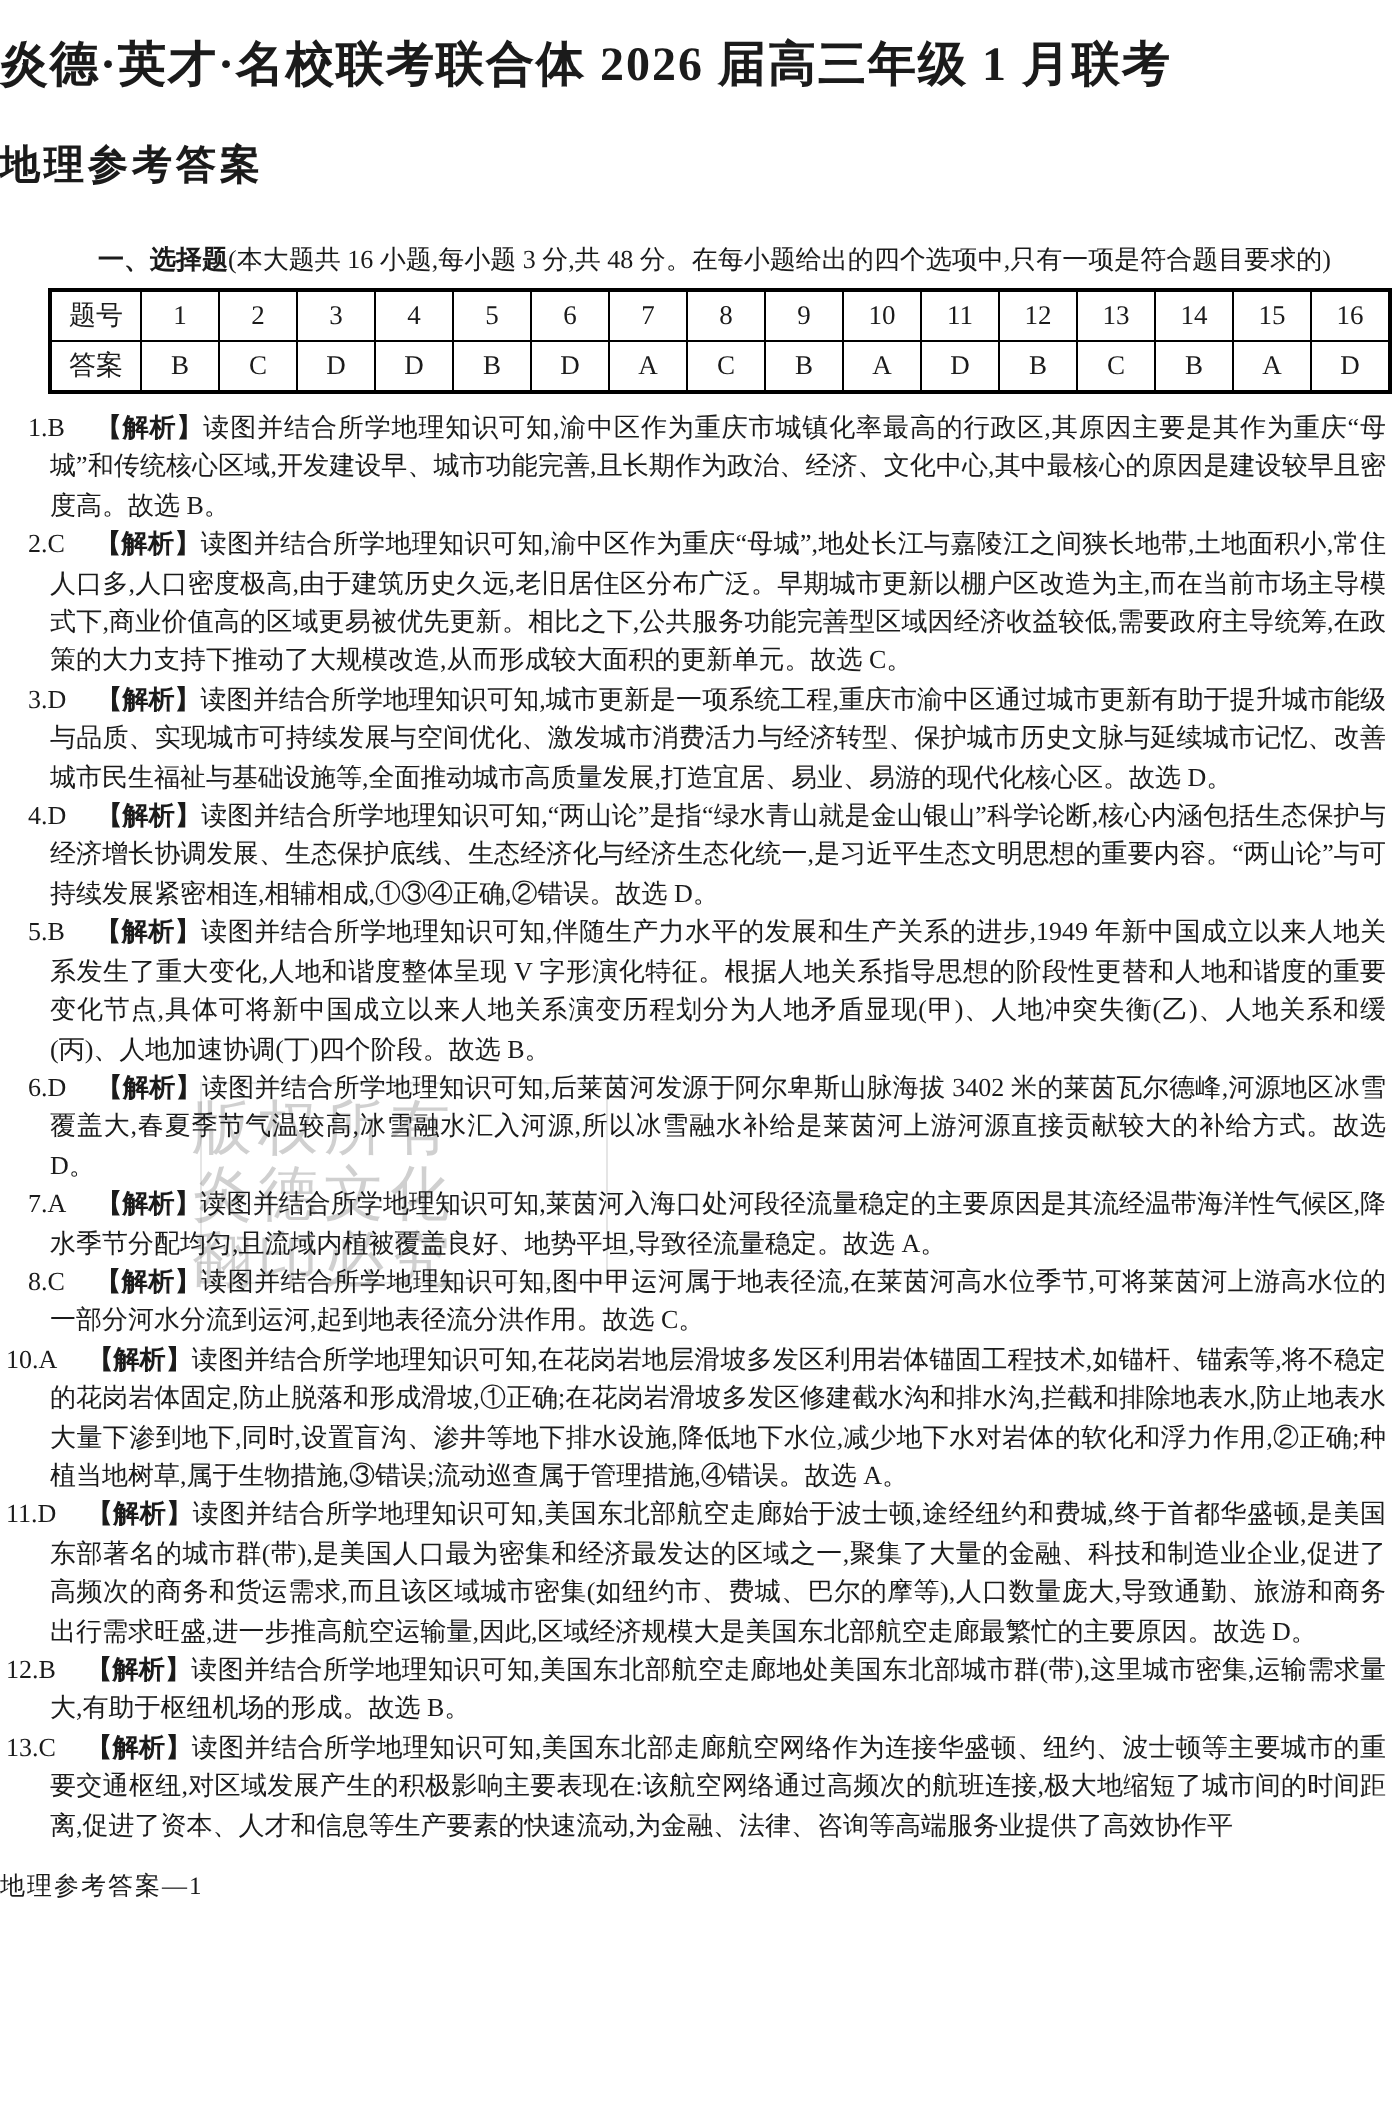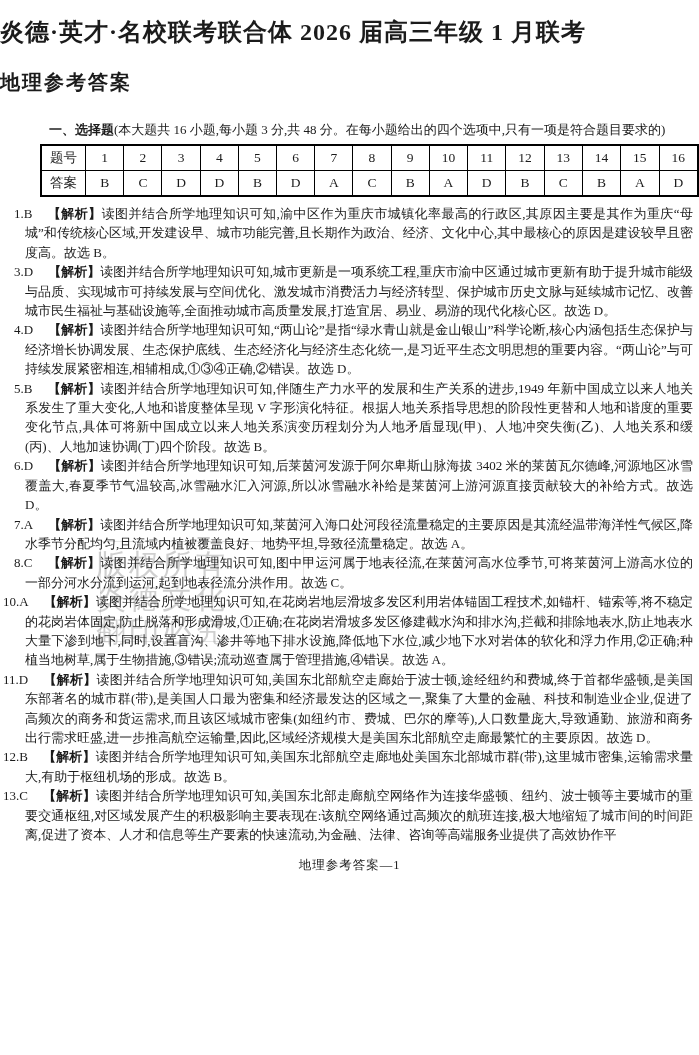--- a/index.html
+++ b/index.html
@@ -27,21 +27,21 @@
     letter-spacing:2px;
   }
   p.section-heading{
     margin:25px 4px 6px 5px;
     font-size:13px;
     line-height:17px;
   }
   p.section-heading .sec-bold{font-weight:bold;margin-left:44px;}
   table.answers{
     border-collapse:collapse;
-    margin-left:40px;
+    margin-left:24px;
     table-layout:fixed;
     border-radius:26px;
   }
   table.answers td{
     border:1px solid #000;
     text-align:center;
     vertical-align:middle;
     height:24px;
     padding:0;
     font-size:13.5px;
@@ -54,21 +54,21 @@
     font-size:13px;
     line-height:19.4px;
     text-align:justify;
   }
   p.item{margin:0;padding:0;text-indent:-11px;}
   p.item.wide{text-indent:-22px;}
   .marker{margin-right:15px;}
   .jiexi{font-weight:bold;}
   .footer{
     margin-top:13px;
-    text-align:center;
+    text-align:left;
     font-size:12.5px;
     letter-spacing:1px;
   }
   .watermark{
     position:absolute;
     left:96px;top:548px;
     width:210px;
     z-index:0;
     color:rgba(120,120,120,0.35);
     font-size:30px;
@@ -141,20 +141,21 @@
             <td class="ans-cell">C</td>
             <td class="ans-cell">B</td>
             <td class="ans-cell">A</td>
             <td class="ans-cell">D</td>
           </tr>
         </tbody>
     </table>
 
     <div class="items" id="items">
         <p class="item"><span class="marker">1.B</span><span class="jiexi">【解析】</span><span>读图并结合所学地理知识可知,渝中区作为重庆市城镇化率最高的行政区,其原因主要是其作为重庆“母城”和传统核心区域,开发建设早、城市功能完善,且长期作为政治、经济、文化中心,其中最核心的原因是建设较早且密度高。故选 B。</span></p>
+        <p class="item"><span class="marker">2.C</span><span class="jiexi">【解析】</span><span>读图并结合所学地理知识可知,渝中区作为重庆“母城”,地处长江与嘉陵江之间狭长地带,土地面积小,常住人口多,人口密度极高,由于建筑历史久远,老旧居住区分布广泛。早期城市更新以棚户区改造为主,而在当前市场主导模式下,商业价值高的区域更易被优先更新。相比之下,公共服务功能完善型区域因经济收益较低,需要政府主导统筹,在政策的大力支持下推动了大规模改造,从而形成较大面积的更新单元。故选 C。</span></p>
         <p class="item"><span class="marker">3.D</span><span class="jiexi">【解析】</span><span>读图并结合所学地理知识可知,城市更新是一项系统工程,重庆市渝中区通过城市更新有助于提升城市能级与品质、实现城市可持续发展与空间优化、激发城市消费活力与经济转型、保护城市历史文脉与延续城市记忆、改善城市民生福祉与基础设施等,全面推动城市高质量发展,打造宜居、易业、易游的现代化核心区。故选 D。</span></p>
         <p class="item"><span class="marker">4.D</span><span class="jiexi">【解析】</span><span>读图并结合所学地理知识可知,“两山论”是指“绿水青山就是金山银山”科学论断,核心内涵包括生态保护与经济增长协调发展、生态保护底线、生态经济化与经济生态化统一,是习近平生态文明思想的重要内容。“两山论”与可持续发展紧密相连,相辅相成,①③④正确,②错误。故选 D。</span></p>
         <p class="item"><span class="marker">5.B</span><span class="jiexi">【解析】</span><span>读图并结合所学地理知识可知,伴随生产力水平的发展和生产关系的进步,1949 年新中国成立以来人地关系发生了重大变化,人地和谐度整体呈现 V 字形演化特征。根据人地关系指导思想的阶段性更替和人地和谐度的重要变化节点,具体可将新中国成立以来人地关系演变历程划分为人地矛盾显现(甲)、人地冲突失衡(乙)、人地关系和缓(丙)、人地加速协调(丁)四个阶段。故选 B。</span></p>
         <p class="item"><span class="marker">6.D</span><span class="jiexi">【解析】</span><span>读图并结合所学地理知识可知,后莱茵河发源于阿尔卑斯山脉海拔 3402 米的莱茵瓦尔德峰,河源地区冰雪覆盖大,春夏季节气温较高,冰雪融水汇入河源,所以冰雪融水补给是莱茵河上游河源直接贡献较大的补给方式。故选 D。</span></p>
         <p class="item"><span class="marker">7.A</span><span class="jiexi">【解析】</span><span>读图并结合所学地理知识可知,莱茵河入海口处河段径流量稳定的主要原因是其流经温带海洋性气候区,降水季节分配均匀,且流域内植被覆盖良好、地势平坦,导致径流量稳定。故选 A。</span></p>
         <p class="item"><span class="marker">8.C</span><span class="jiexi">【解析】</span><span>读图并结合所学地理知识可知,图中甲运河属于地表径流,在莱茵河高水位季节,可将莱茵河上游高水位的一部分河水分流到运河,起到地表径流分洪作用。故选 C。</span></p>
         <p class="item wide"><span class="marker">10.A</span><span class="jiexi">【解析】</span><span>读图并结合所学地理知识可知,在花岗岩地层滑坡多发区利用岩体锚固工程技术,如锚杆、锚索等,将不稳定的花岗岩体固定,防止脱落和形成滑坡,①正确;在花岗岩滑坡多发区修建截水沟和排水沟,拦截和排除地表水,防止地表水大量下渗到地下,同时,设置盲沟、渗井等地下排水设施,降低地下水位,减少地下水对岩体的软化和浮力作用,②正确;种植当地树草,属于生物措施,③错误;流动巡查属于管理措施,④错误。故选 A。</span></p>
         <p class="item wide"><span class="marker">11.D</span><span class="jiexi">【解析】</span><span>读图并结合所学地理知识可知,美国东北部航空走廊始于波士顿,途经纽约和费城,终于首都华盛顿,是美国东部著名的城市群(带),是美国人口最为密集和经济最发达的区域之一,聚集了大量的金融、科技和制造业企业,促进了高频次的商务和货运需求,而且该区域城市密集(如纽约市、费城、巴尔的摩等),人口数量庞大,导致通勤、旅游和商务出行需求旺盛,进一步推高航空运输量,因此,区域经济规模大是美国东北部航空走廊最繁忙的主要原因。故选 D。</span></p>
         <p class="item wide"><span class="marker">12.B</span><span class="jiexi">【解析】</span><span>读图并结合所学地理知识可知,美国东北部航空走廊地处美国东北部城市群(带),这里城市密集,运输需求量大,有助于枢纽机场的形成。故选 B。</span></p>
         <p class="item wide"><span class="marker">13.C</span><span class="jiexi">【解析】</span><span>读图并结合所学地理知识可知,美国东北部走廊航空网络作为连接华盛顿、纽约、波士顿等主要城市的重要交通枢纽,对区域发展产生的积极影响主要表现在:该航空网络通过高频次的航班连接,极大地缩短了城市间的时间距离,促进了资本、人才和信息等生产要素的快速流动,为金融、法律、咨询等高端服务业提供了高效协作平</span></p>

